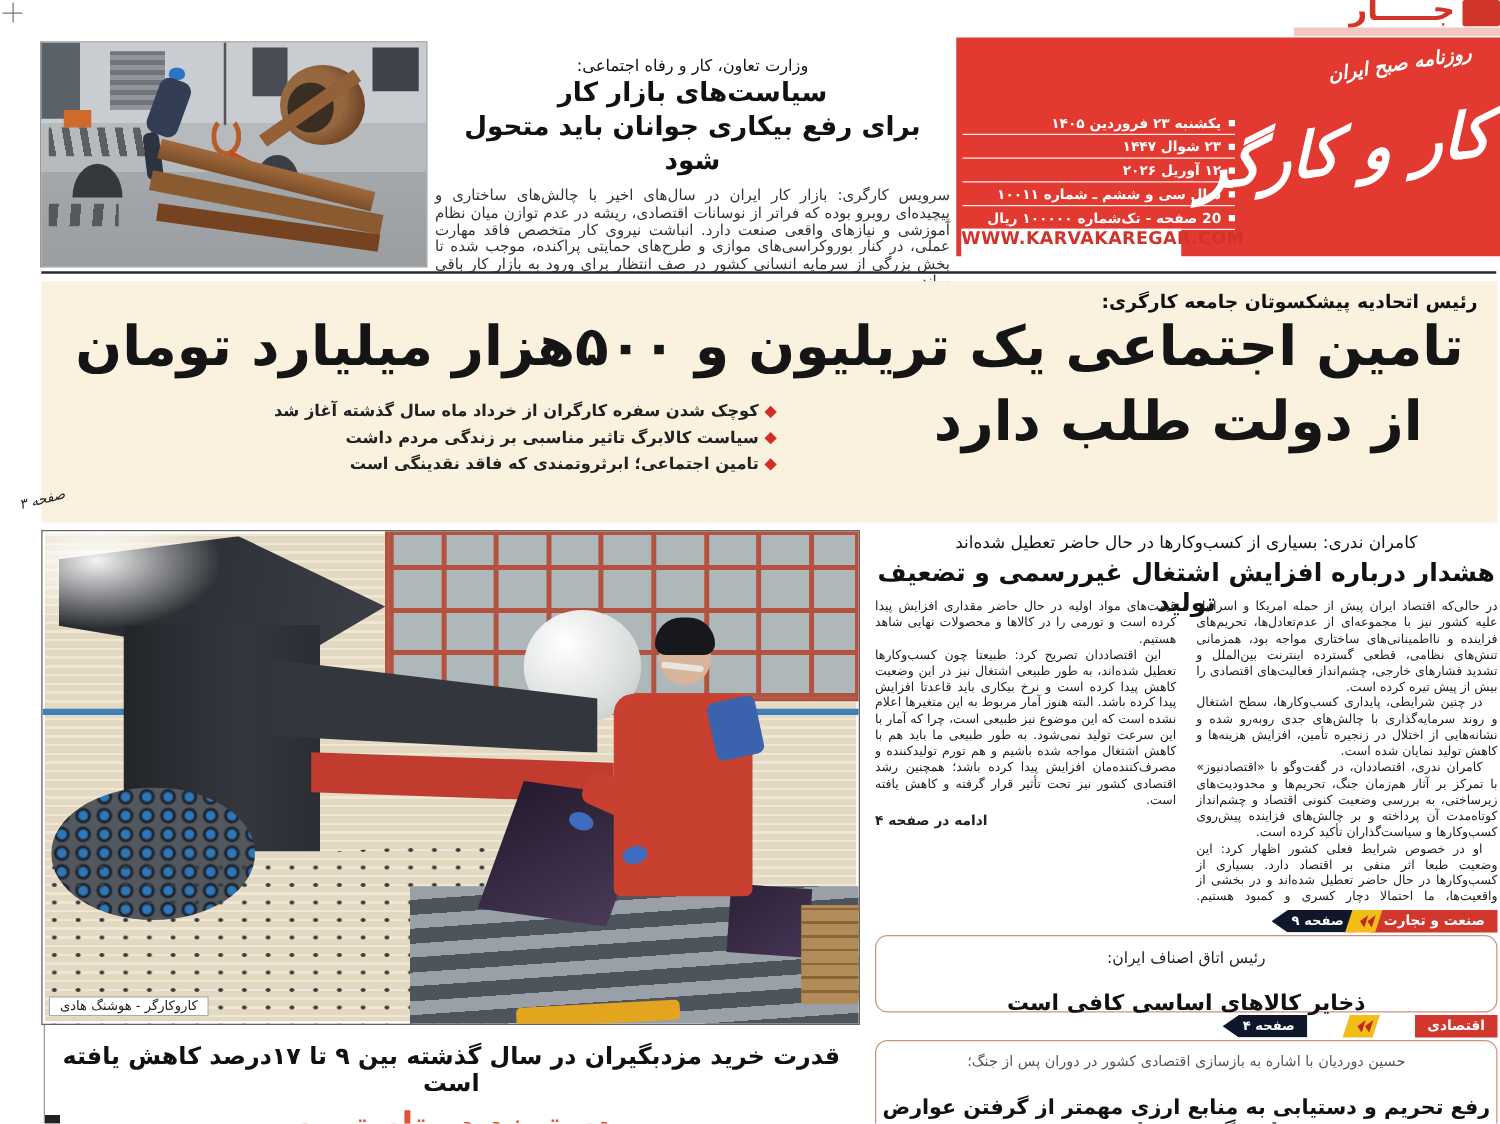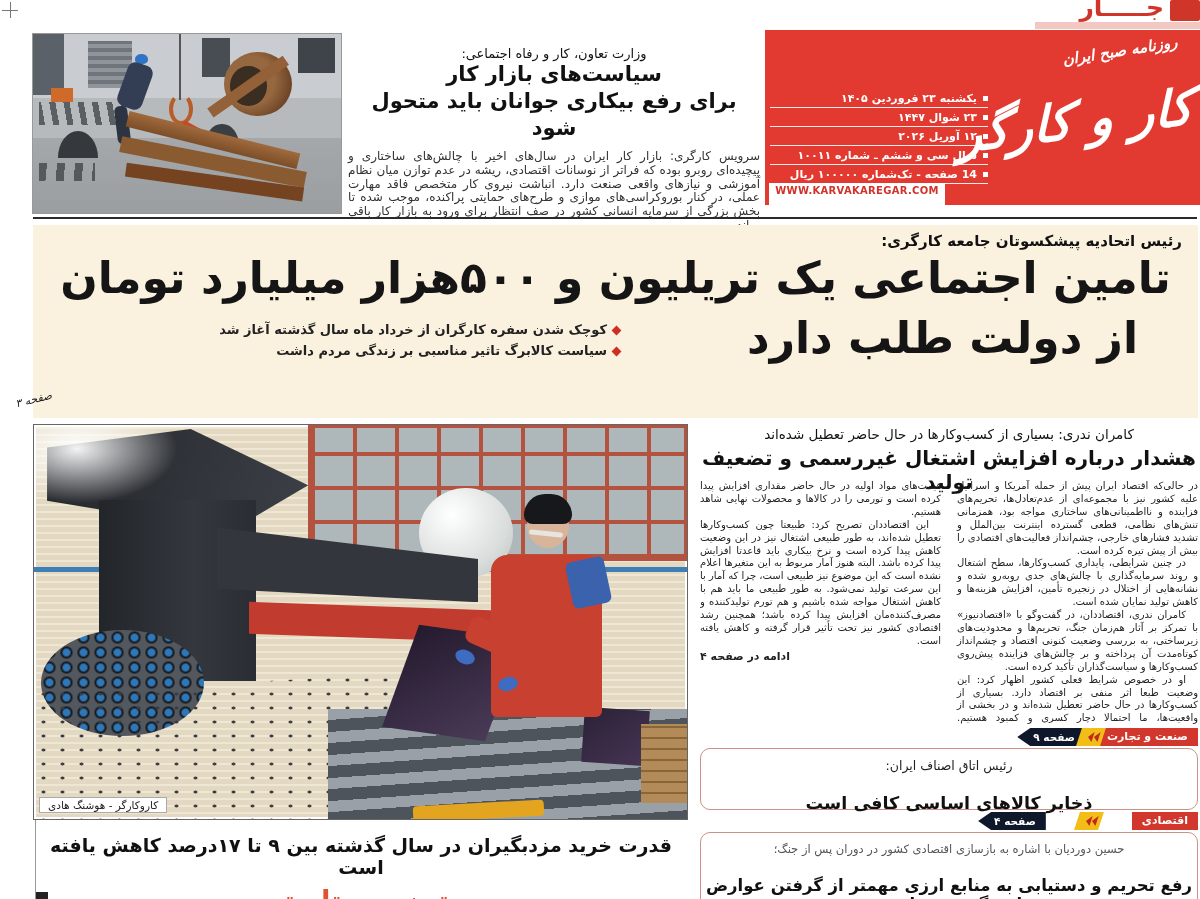--- a/index.html
+++ b/index.html
@@ -17,21 +17,21 @@
   #jaaar .strip{position:absolute;left:0;right:0;top:22px;height:7px;background:#f3c7c2;}
   
   #masthead{left:765px;top:30px;width:435px;height:175px;background:#e23a30;}
   #mh-tagline{position:absolute;right:22px;top:12px;color:#fff;font-size:15px;font-weight:bold;font-style:italic;transform:rotate(-9deg);white-space:nowrap;}
   #mh-title{position:absolute;right:6px;top:62px;color:#fff;font-size:50px;font-weight:bold;font-style:italic;transform:rotate(-7deg) skewX(-6deg);white-space:nowrap;letter-spacing:-1px;}
   #mh-dates{position:absolute;left:5px;top:60px;width:218px;}
   .mh-row{display:flex;align-items:center;border-bottom:1px solid rgba(255,255,255,.9);
           color:#fff;font-size:11px;font-weight:bold;height:17px;margin-bottom:1px;text-align:right;}
   .mh-row .sq{width:5px;height:5px;background:#fff;margin-left:6px;flex:0 0 auto;}
   #mh-site{position:absolute;left:4px;top:153px;width:176px;height:32px;background:#fff;
-           color:#d0332a;font-size:10px;font-weight:bold;text-align:center;line-height:16px;letter-spacing:.3px;direction:ltr;}
+           color:#d0332a;font-size:14px;font-weight:bold;text-align:center;line-height:16px;letter-spacing:.3px;direction:ltr;}
   
   #top-photo{left:32px;top:33px;width:308px;height:179px;border:1px solid #999;overflow:hidden;
              background:linear-gradient(#c9cdd1 0 36%,#b6babd 36% 58%,#a4a8ab 58%,#9a9ea1);}
   .ps{position:absolute;}
   
   #top-article{left:348px;top:38px;width:412px;height:178px;text-align:center;color:#111;}
   #ta-kicker{font-size:13px;margin-top:8px;}
   .ta-h{font-size:21px;font-weight:bold;line-height:27px;}
   #ta-body{font-size:12px;line-height:13.8px;text-align:justify;margin-top:8px;color:#333;}
   #ta-cont{font-size:12px;font-weight:bold;text-align:left;margin-top:3px;}
@@ -109,21 +109,21 @@
       <div class="mh-row">
           <span class="sq"></span>
           <span>۱۲ آوریل ۲۰۲۶</span>
         </div>
       <div class="mh-row">
           <span class="sq"></span>
           <span>سال سی و ششم ـ شماره ۱۰۰۱۱</span>
         </div>
       <div class="mh-row">
           <span class="sq"></span>
-          <span>14 صفحه - تک‌شماره ۱۰۰۰۰۰ ریال</span>
+          <span>20 صفحه - تک‌شماره ۱۰۰۰۰۰ ریال</span>
         </div>
     </div>
     <div id="mh-site">WWW.KARVAKAREGAR.COM</div>
   </div>
 
   <div class="abs" id="top-photo">
     <div class="ps" style="left:0;top:0;width:10%;height:34%;background:#5a6168;"></div>
     <div class="ps" style="left:18%;top:4%;width:14%;height:26%;background:repeating-linear-gradient(0deg,#8f959b 0 4px,#6f757b 4px 8px);"></div>
     <div class="ps" style="left:55%;top:2%;width:9%;height:22%;background:#474d53;"></div>
     <div class="ps" style="right:2%;top:2%;width:12%;height:20%;background:#3f444a;"></div>
@@ -156,20 +156,21 @@
 
   <div class="abs" id="rule-top"></div>
 
   <div class="abs" id="lead">
     <div id="lead-kicker">رئیس اتحادیه پیشکسوتان جامعه کارگری:</div>
     <div id="lead-h1">تامین اجتماعی یک تریلیون و ۵۰۰هزار میلیارد تومان</div>
     <div id="lead-h2">از دولت طلب دارد</div>
     <div id="lead-bullets">
       <div class="lb"><span class="diamond"></span><span>کوچک شدن سفره کارگران از خرداد ماه سال گذشته آغاز شد</span></div>
       <div class="lb"><span class="diamond"></span><span>سیاست کالابرگ تاثیر مناسبی بر زندگی مردم داشت</span></div>
+      <div class="lb"><span class="diamond"></span><span>تامین اجتماعی؛ ابرثروتمندی که فاقد نقدینگی است</span></div>
     </div>
     <div id="lead-page">صفحه ۳</div>
   </div>
 
   <div class="abs" id="main-photo">
     <div class="ps" style="left:42%;top:0;right:0;height:33%;background:#aeb8ba;border:3px solid #b3523e;
          background-image:repeating-linear-gradient(90deg,#b3523e 0 4px,transparent 4px 42px),repeating-linear-gradient(0deg,#b3523e 0 4px,transparent 4px 34px);"></div>
     <div class="ps" style="left:0;top:36%;right:0;height:5px;background:#3f7fb5;"></div>
     <div class="ps" style="left:80%;top:36%;width:4px;height:30%;background:#5b4a3a;"></div>
     <div class="ps" style="left:59%;top:16%;width:94px;height:90px;border-radius:50%;background:radial-gradient(circle at 35% 30%,#ffffff,#d8dcdb 65%,#b9bfbf);"></div>

